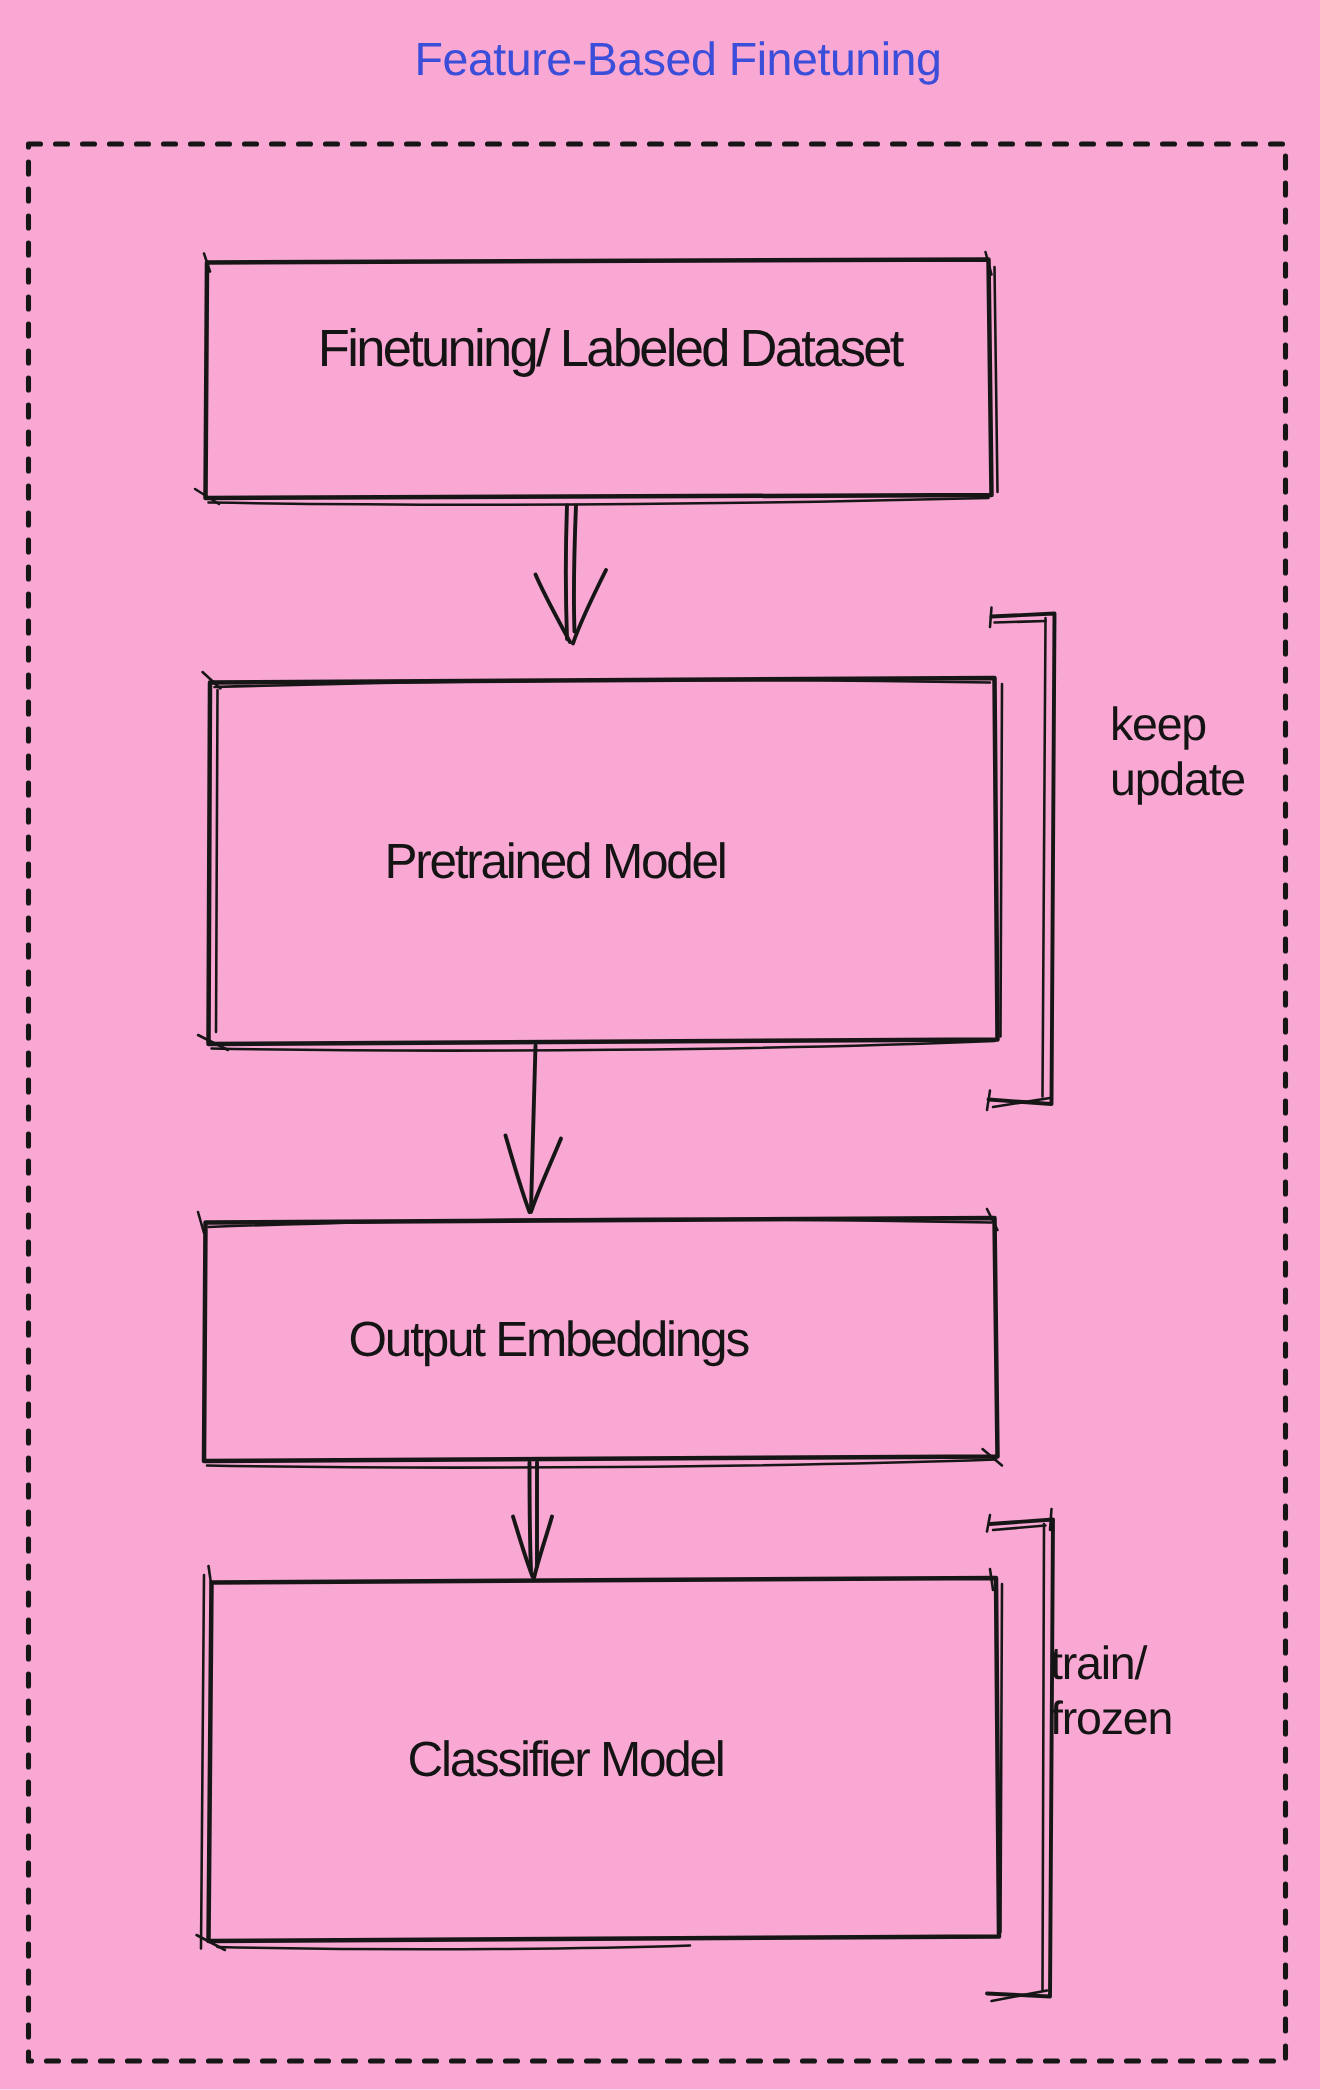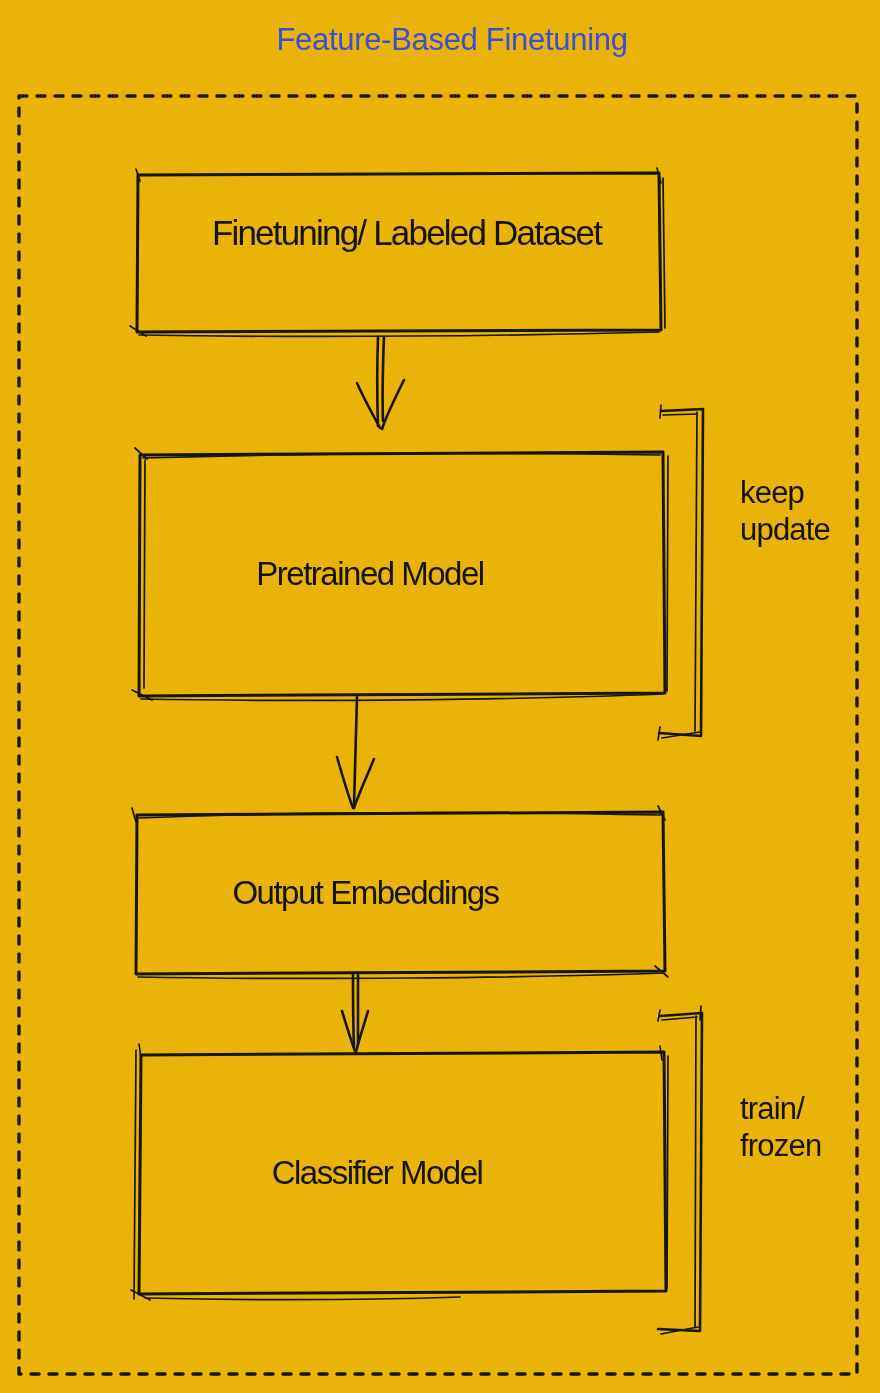--- a/index.html
+++ b/index.html
@@ -1,38 +1,38 @@
 <!DOCTYPE html>
 <html><head>
 <meta charset="utf-8">
 <style>
   html,body{margin:0;padding:0;background:#ffffff;}
-  .page{position:relative;width:880px;height:1393px;background:#eab308;overflow:hidden;
+  .page{position:relative;width:880px;height:1393px;background:#f9a8d4;overflow:hidden;
         font-family:"Liberation Sans",sans-serif;}
   .title{position:absolute;left:12px;top:22px;width:880px;text-align:center;
          font-size:31px;letter-spacing:-0.3px;font-weight:400;}
   svg.diagram{position:absolute;left:0;top:0;}
   svg.diagram path, svg.diagram rect{stroke:#161616;stroke-linecap:round;stroke-linejoin:round;fill:none;}
   path.fillp{stroke-width:3;}
   path.thin{stroke-width:1.7;}
   path.arrow{stroke-width:2.6;}
   rect.dashed{stroke-width:3.4;stroke-dasharray:8 10;stroke-linecap:butt;}
   .box-label{position:absolute;display:flex;align-items:center;justify-content:center;}
   .box-label span{display:block;}
   #lbl-dataset{left:137px;top:173px;width:523px;height:159px;font-size:35px;letter-spacing:-1.8px;margin-left:28px;}
   #lbl-dataset span{transform:translate(-20px,-20px);}
   #lbl-pretrained{left:139px;top:453px;width:506px;height:241px;font-size:33px;letter-spacing:-1.5px;}
   #lbl-pretrained span{transform:translate(-22px,0);}
   #lbl-embeddings{left:137px;top:813px;width:527px;height:160px;font-size:33px;letter-spacing:-1.5px;}
   #lbl-embeddings span{transform:translate(-35px,0);}
   #lbl-classifier{left:140px;top:1053px;width:524px;height:240px;font-size:33px;letter-spacing:-1.5px;border-radius:21px;}
   #lbl-classifier span{transform:translate(-25px,0);}
   .note{position:absolute;font-size:31px;line-height:37px;letter-spacing:-0.8px;}
-  #note-keep{left:740px;top:474px;}
-  #note-train{left:740px;top:1090px;}
+  #note-keep{left:740px;top:464px;}
+  #note-train{left:700px;top:1090px;}
 </style>
 </head>
 <body>
 
 <div class="page">
 
   <div class="title" style="color: rgb(58, 78, 217);">Feature-Based Finetuning</div>
 
   <svg class="diagram" width="880" height="1393" viewBox="0 0 880 1393">
 

